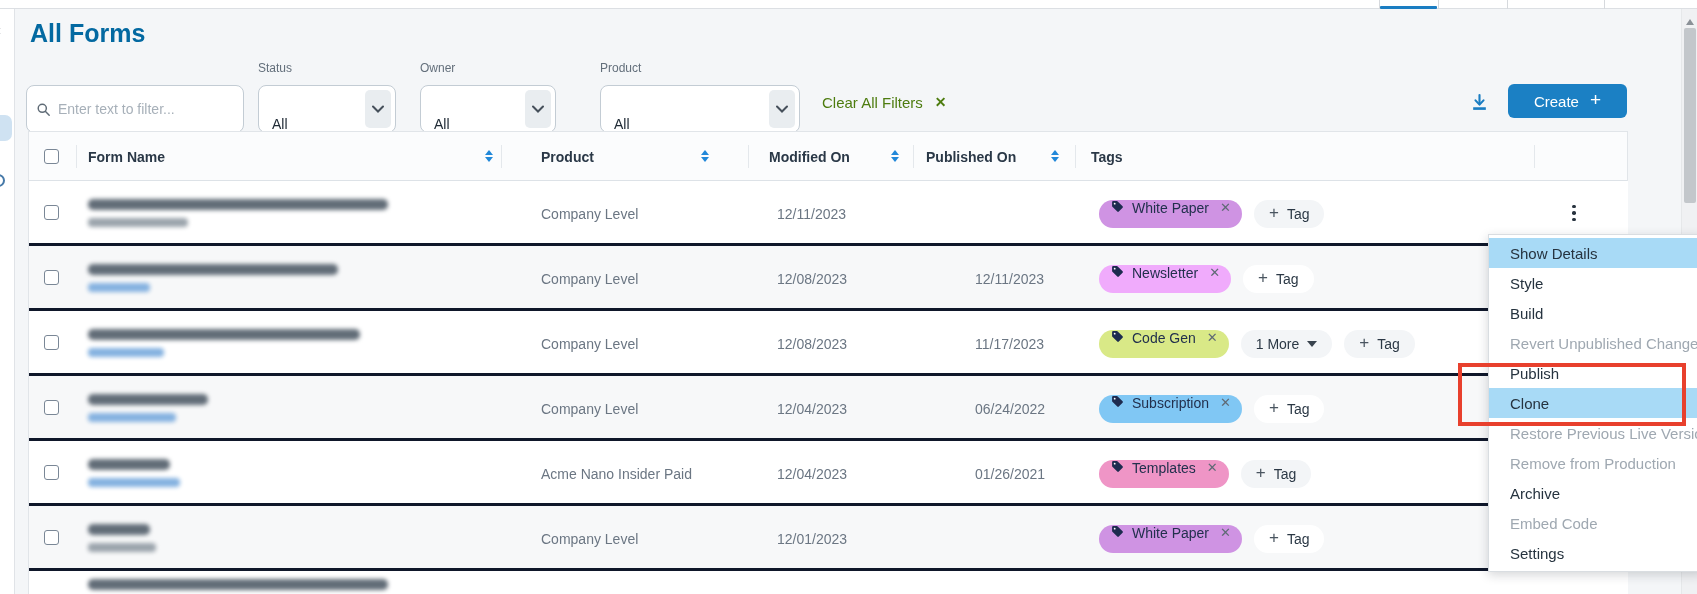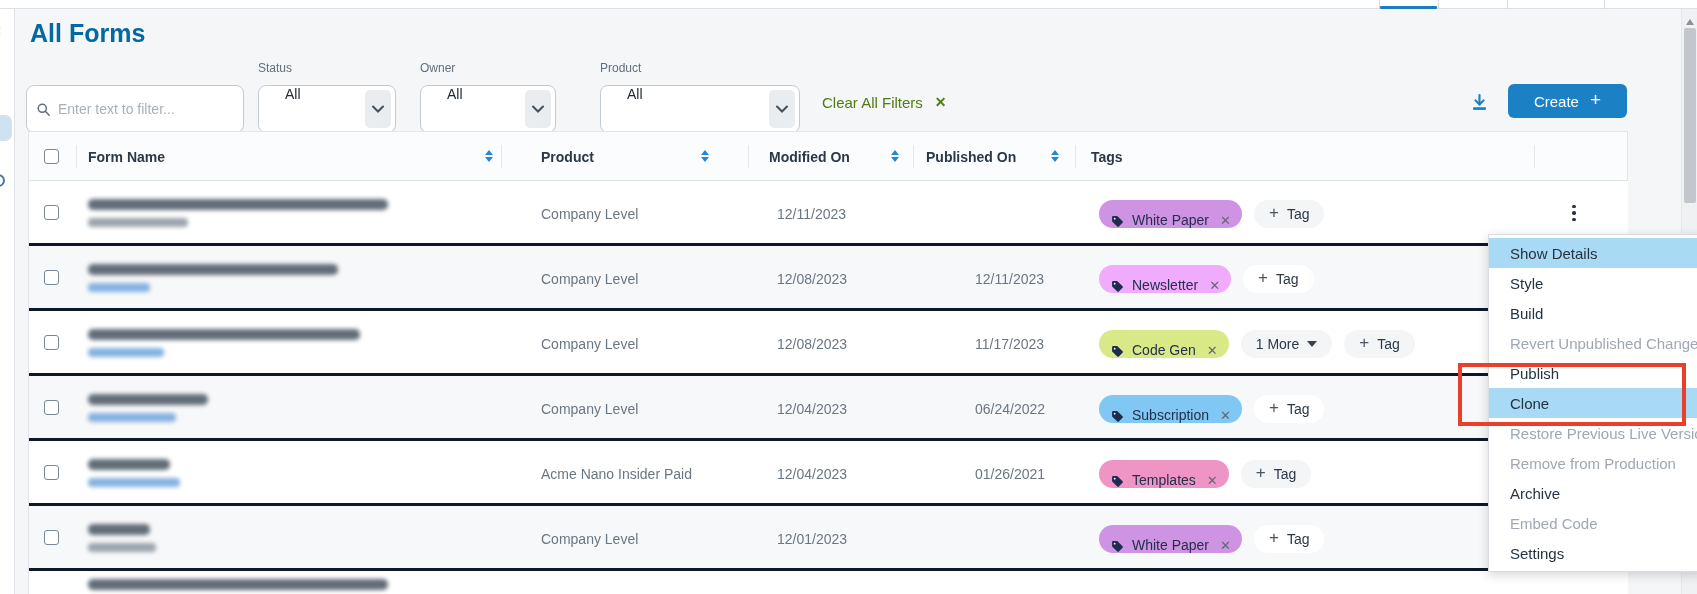--- a/index.html
+++ b/index.html
@@ -16,21 +16,21 @@
   .rail-chevron { position:absolute; left:-4px; top:12px; font-size:15px; color:#46525e; }
   .rail-pill { position:absolute; left:-9px; top:106px; width:21px; height:26px; border-radius:7px; background:#cfe2f2; }
   .rail-arc { position:absolute; left:-8px; top:165px; width:13px; height:13px; border:2px solid #4679a8; border-radius:50%; background:transparent; }
 
   
   .page-title { position:absolute; left:30px; top:19px; font-size:25px; font-weight:700; color:#0369a1; }
   .filter-label { position:absolute; top:61px; font-size:12px; color:#636f7b; }
   .ctrl { position:absolute; top:85px; height:48px; background:#fff; border:1px solid #c3ccd4; border-radius:8px; }
   .search-box { left:26px; width:218px; display:flex; align-items:center; padding:0 10px; gap:8px; }
   .search-box .ph { font-size:14px; color:#a7b0b9; }
-  .dropdown { display:flex; align-items:flex-start; padding-left:26px; }
+  .dropdown { display:flex; align-items:flex-end; padding-left:13px; }
   .dropdown .val { font-size:14px; color:#202b36; }
   .dd-chevron { position:absolute; right:4px; top:4px; bottom:4px; width:26px; background:#e9edf0; border-radius:5px; display:flex; align-items:center; justify-content:center; }
   .clear-filters { position:absolute; left:822px; top:85px; height:34px; display:flex; align-items:center; gap:12px; font-size:15px; color:#4d7c0f; cursor:pointer; }
   .clear-x { font-weight:700; font-size:14px; }
   .download-btn { position:absolute; left:1466px; top:90px; width:26px; height:24px; display:flex; align-items:center; justify-content:center; }
   .create-btn { position:absolute; left:1508px; top:84px; width:119px; height:34px; border-radius:6px; display:flex; align-items:center; justify-content:center; gap:11px; color:#fff; }
   .create-btn .lbl { font-size:15px; }
   .create-btn .plus { font-size:19px; font-weight:400; margin-top:-2px; }
 
   
@@ -42,21 +42,21 @@
   .sort .up   { width:0; height:0; border-left:4px solid transparent; border-right:4px solid transparent; border-bottom:5px solid #2188d9; }
   .sort .down { width:0; height:0; border-left:4px solid transparent; border-right:4px solid transparent; border-top:5px solid #2188d9; }
   .row { position:absolute; left:0; width:1599px; height:65px; border-bottom:3px solid #0f172a; background:#fff; }
   .row.stripe { background:#f7f8f9; }
   .cb { position:absolute; width:15px; height:15px; border:1.5px solid #7a8796; border-radius:3px; background:#fff; }
   .cell-text { position:absolute; font-size:14px; color:#6b7683; }
   .name-bar { position:absolute; height:11px; border-radius:5px; background:#626d78; filter:blur(2.2px); }
   .sub-bar { position:absolute; height:9px; border-radius:4px; filter:blur(2px); }
   .sub-gray { background:#9ba4ac; } .sub-link { background:#85b2e0; }
   .tags-cell { position:absolute; left:1070px; top:0; height:65px; display:flex; align-items:center; gap:12px; }
-  .pill { height:28px; border-radius:14px; display:flex; align-items:flex-end; padding:0 11px 0 12px; gap:8px; }
+  .pill { height:28px; border-radius:14px; display:flex; align-items:flex-start; padding:0 11px 0 12px; gap:8px; }
   .pill .t-label { font-size:14px; color:#22304d; }
   .pill .t-x { font-size:13px; color:#5f6a75; margin-left:3px; cursor:pointer; }
   .ghost-pill { height:28px; border-radius:14px; background:#f3f5f7; display:flex; align-items:center; padding:0 15px; gap:8px; font-size:14px; color:#2b3845; }
   .row.stripe .ghost-pill { background:#ffffff; }
   .ghost-pill .plus { font-size:17px; color:#4a5560; margin-top:-1px; }
   .caret-down { width:0; height:0; border-left:5px solid transparent; border-right:5px solid transparent; border-top:6px solid #39434e; }
   .kebab { position:absolute; left:1539px; top:19px; width:12px; height:26px; display:flex; flex-direction:column; align-items:center; justify-content:center; gap:3px; cursor:pointer; }
   .kebab i { width:3.5px; height:3.5px; border-radius:50%; background:#27323e; }
 
   

